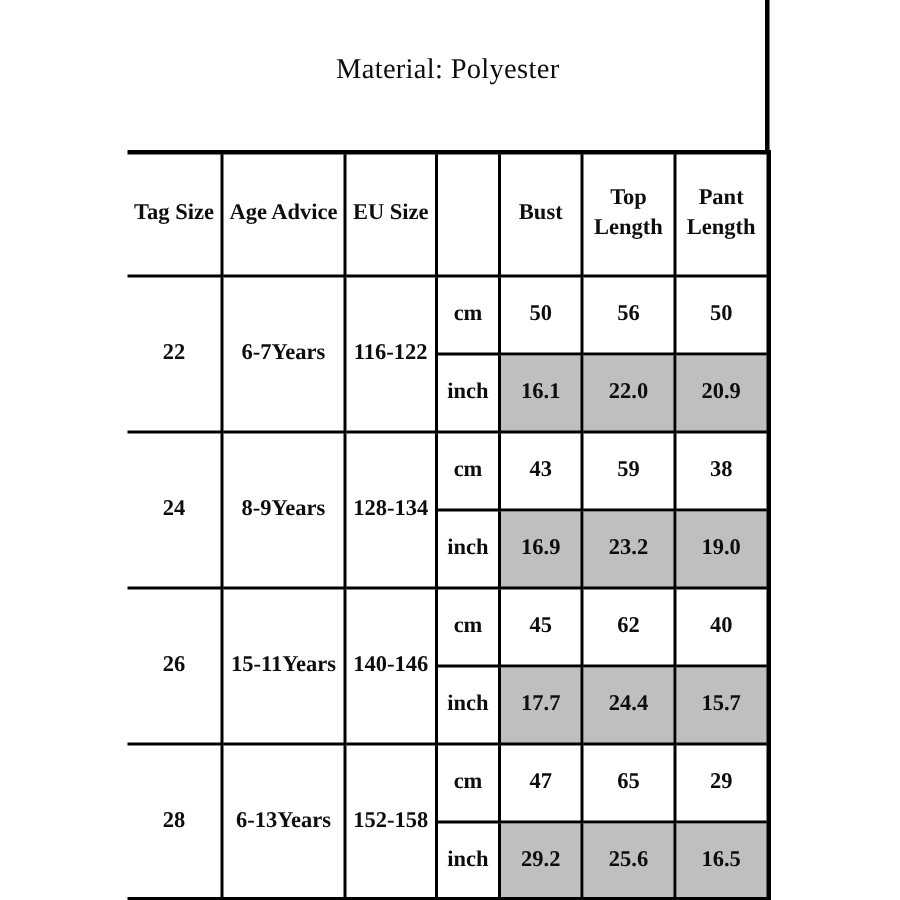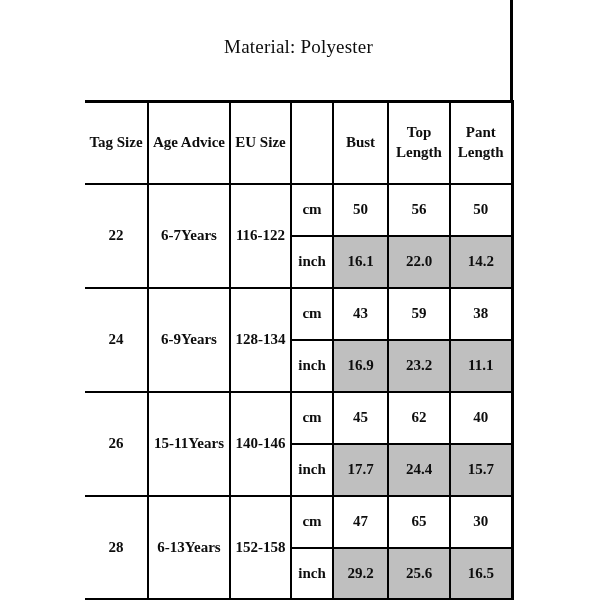--- a/index.html
+++ b/index.html
@@ -106,37 +106,37 @@
       <td rowspan="2">116-122</td>
       <td class="unit">cm</td>
       <td>50</td>
       <td>56</td>
       <td>50</td>
     </tr>
     <tr class="inch-row">
       <td class="unit">inch</td>
       <td class="gray">16.1</td>
       <td class="gray">22.0</td>
-      <td class="gray">14.2</td>
+      <td class="gray">20.9</td>
     </tr>
 
     <tr class="cm-row">
       <td class="first" rowspan="2">24</td>
-      <td rowspan="2">6-9Years</td>
+      <td rowspan="2">8-9Years</td>
       <td rowspan="2">128-134</td>
       <td class="unit">cm</td>
       <td>43</td>
       <td>59</td>
       <td>38</td>
     </tr>
     <tr class="inch-row">
       <td class="unit">inch</td>
       <td class="gray">16.9</td>
       <td class="gray">23.2</td>
-      <td class="gray">11.1</td>
+      <td class="gray">19.0</td>
     </tr>
 
     <tr class="cm-row">
       <td class="first" rowspan="2">26</td>
       <td rowspan="2">15-11Years</td>
       <td rowspan="2">140-146</td>
       <td class="unit">cm</td>
       <td>45</td>
       <td>62</td>
       <td>40</td>
@@ -148,21 +148,21 @@
       <td class="gray">15.7</td>
     </tr>
 
     <tr class="cm-row">
       <td class="first" rowspan="2">28</td>
       <td rowspan="2">6-13Years</td>
       <td rowspan="2">152-158</td>
       <td class="unit">cm</td>
       <td>47</td>
       <td>65</td>
-      <td>30</td>
+      <td>29</td>
     </tr>
     <tr class="inch-row">
       <td class="unit">inch</td>
       <td class="gray">29.2</td>
       <td class="gray">25.6</td>
       <td class="gray">16.5</td>
     </tr>
   </tbody>
     </table>
 </div>

